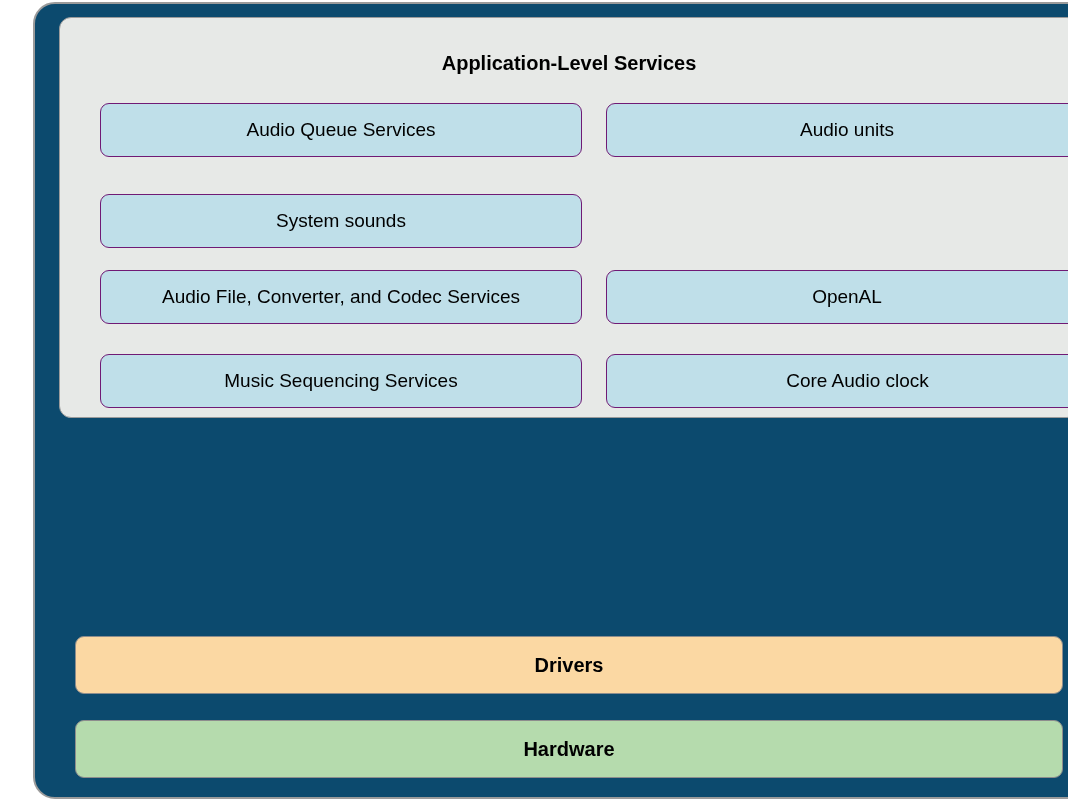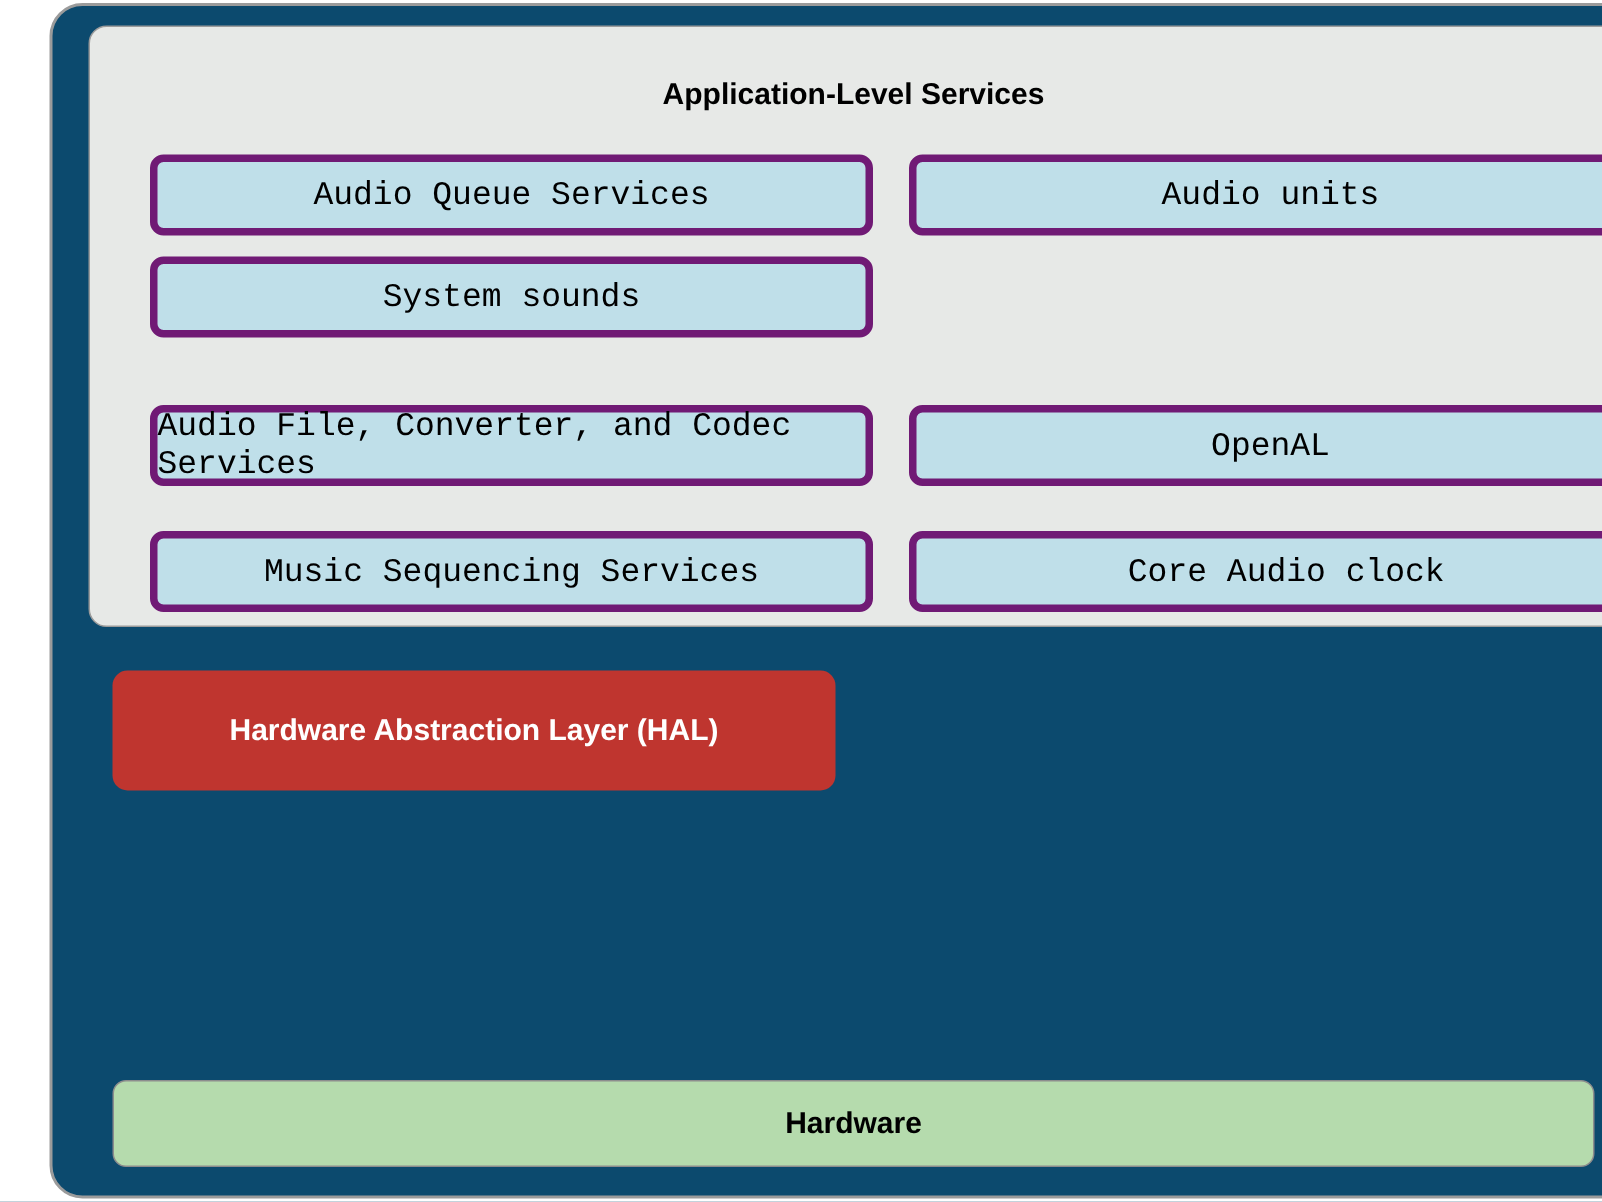--- a/index.html
+++ b/index.html
@@ -45,32 +45,31 @@
     text-align: center;
     font-size: 20px;
     font-weight: bold;
   }
   .cell {
     position: absolute;
     width: 482px;
     height: 54px;
     box-sizing: border-box;
     background: #bfdfe9;
-    border: 5px solid #701a75;
+    border: 1px solid #701a75;
     border-radius: 9px;
     display: flex;
     align-items: center;
     justify-content: center;
-    font-size: 22px;
-    font-family: Liberation Mono, monospace;
+    font-size: 19px;
   }
   .col-left  { left: 40px; }
   .col-right { left: 546px; text-align: center; }
   .row-0 { top: 85px; }
-  .row-1 { top: 153px; }
+  .row-1 { top: 176px; }
   .row-2 { top: 252px; }
   .row-3 { top: 336px; }
 
   .mid-box {
     position: absolute;
     top: 443px;
     width: 482px;
     height: 80px;
     box-sizing: border-box;
     border-radius: 10px;
@@ -109,20 +108,20 @@
 
     <div class="cell col-left row-0" style="background: rgb(191, 223, 233);">Audio Queue Services</div>
     <div class="cell col-right row-0" style="background: rgb(191, 223, 233);">Audio units</div>
     <div class="cell col-left row-1" style="background: rgb(191, 223, 233);">System sounds</div>
     <div class="cell col-left row-2" style="background: rgb(191, 223, 233);">Audio File, Converter, and Codec Services</div>
     <div class="cell col-right row-2" style="background: rgb(191, 223, 233);">OpenAL</div>
     <div class="cell col-left row-3" style="background: rgb(191, 223, 233);">Music Sequencing Services</div>
     <div class="cell col-right row-3" style="background: rgb(191, 223, 233); padding-left: 21px;">Core Audio clock</div>
   </div>
 
-  <div class="mid-box col-left" style="background: rgb(191, 53, 47);">Hardware Abstraction Layer (HAL)</div>
 
 
 
+  <div class="layer layer-1" style="background: rgb(251, 216, 163);">Drivers</div>
 
   <div class="layer layer-2" style="background: rgb(181, 219, 173);">Hardware</div>
 
 </div>
 
 </body></html>

